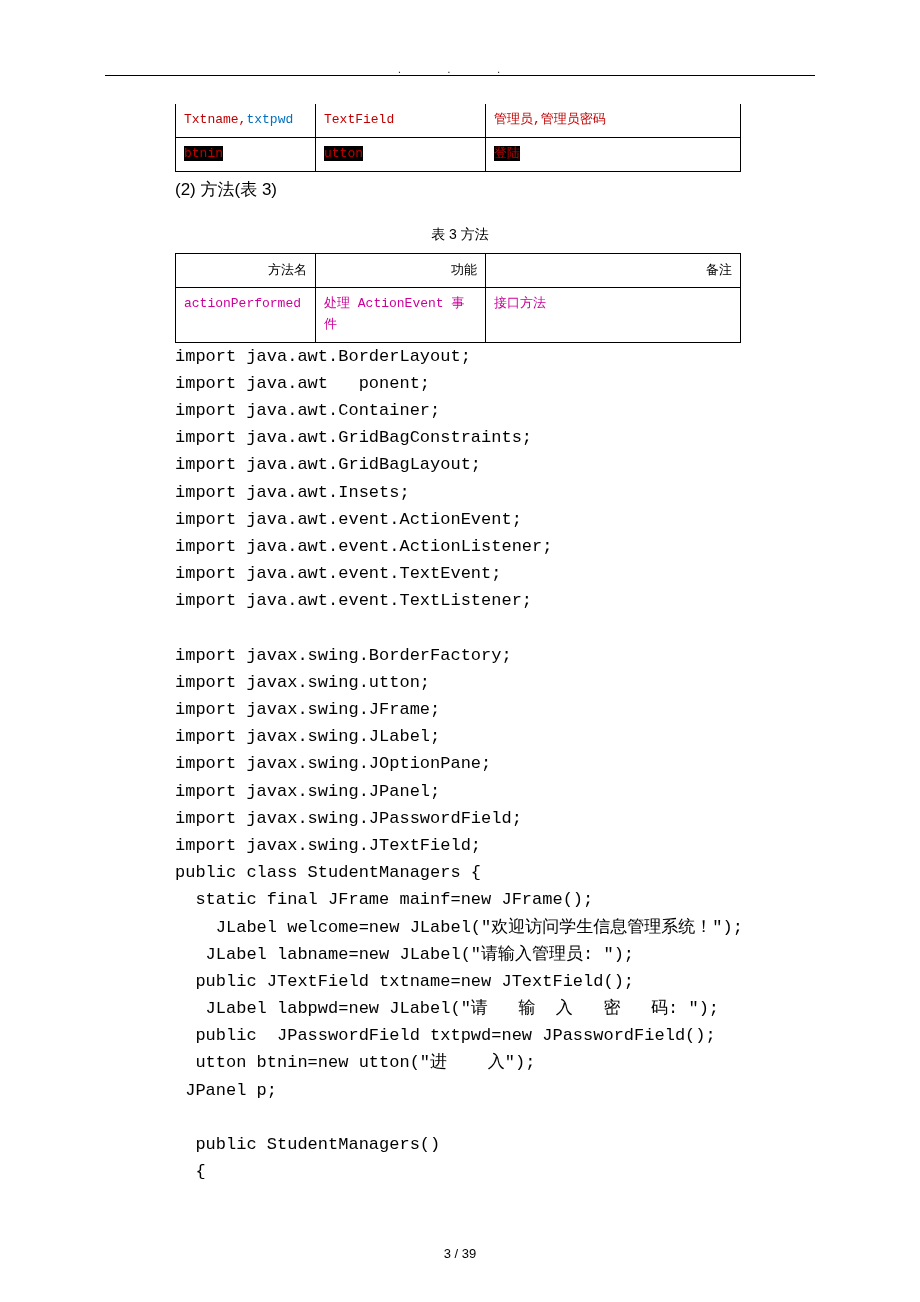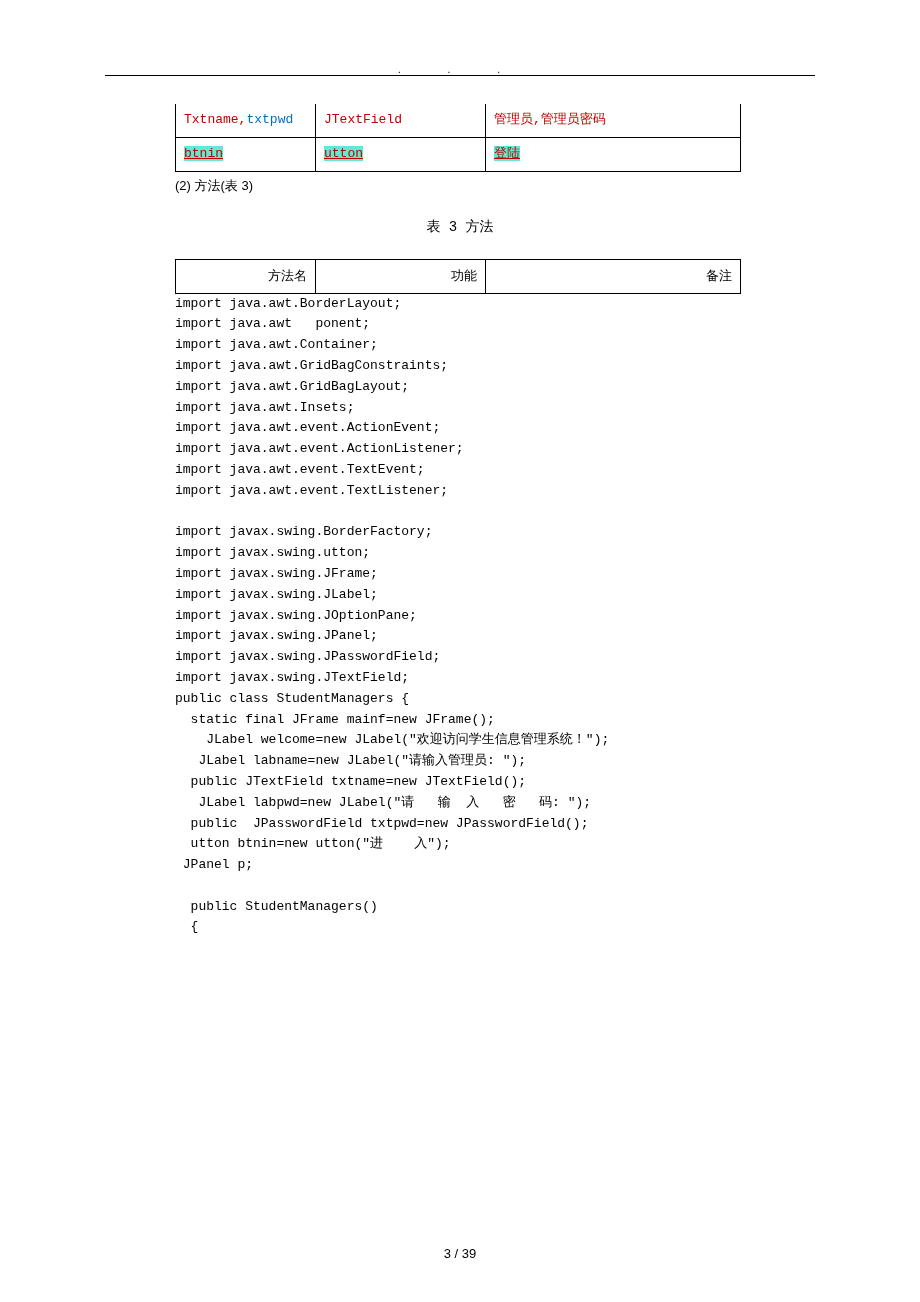--- a/index.html
+++ b/index.html
@@ -47,33 +47,33 @@
     vertical-align: top;
     font-family: Consolas,"Courier New",monospace;
     font-size: 13px;
   }
   table.data th {
     text-align: right;
     font-weight: normal;
     font-family: "SimSun","Microsoft YaHei",sans-serif;
   }
   table.t1 tr:first-child td { border-top: none; }
-  .hl { background: #5eead4; text-decoration: underline; }
+  .hl { background: #000000; }
   .red { color: #c00000; }
   .blue { color: #0070c0; }
   .pink { color: #cc0099; }
   .caption {
     text-align: center;
-    margin: 20px 0 20px 0;
-    font-family: Liberation Mono, monospace;
+    margin: 20px 0 8px 0;
+    font-family: Liberation Sans, sans-serif;
   }
   .bodytext {
     margin-left: 70px;
     font-family: Consolas,"Courier New",monospace;
-    font-size: 13px;
+    font-size: 17px;
     white-space: pre;
   }
   .bodytext-cn {
     font-family:"SimSun","Microsoft YaHei",sans-serif;
   }
   .page-num {
     position: absolute;
     bottom: 37px;
     left: 0; right: 0;
     text-align: center;
@@ -94,21 +94,21 @@
     <colgroup>
         <col class="col1">
         <col class="col2">
         <col class="col3">
       </colgroup>
     <tbody>
         <tr>
       <td>
         <span class="red">Txtname,</span><span class="blue">txtpwd</span>
       </td>
-      <td class="red">JTextField</td>
+      <td class="red">TextField</td>
       <td class="red">管理员,管理员密码</td>
     </tr>
     <tr>
       <td><span class="hl red">btnin</span></td>
       <td><span class="hl red">utton</span></td>
       <td><span class="hl red">登陆</span></td>
     </tr>
   </tbody>
     </table>
 
@@ -120,20 +120,25 @@
     <colgroup>
         <col class="col1">
         <col class="col2">
         <col class="col3">
       </colgroup>
     <tbody>
         <tr>
       <th>方法名</th>
       <th>功能</th>
       <th>备注</th>
+    </tr>
+    <tr>
+      <td class="pink" style="word-break:break-all;">actionPerformed</td>
+      <td class="pink">处理 ActionEvent 事件</td>
+      <td class="pink">接口方法</td>
     </tr>
   </tbody>
     </table>
 
 
   <div id="code-block" class="bodytext">import java.awt.BorderLayout;
 import java.awt   ponent;
 import java.awt.Container;
 import java.awt.GridBagConstraints;
 import java.awt.GridBagLayout;

